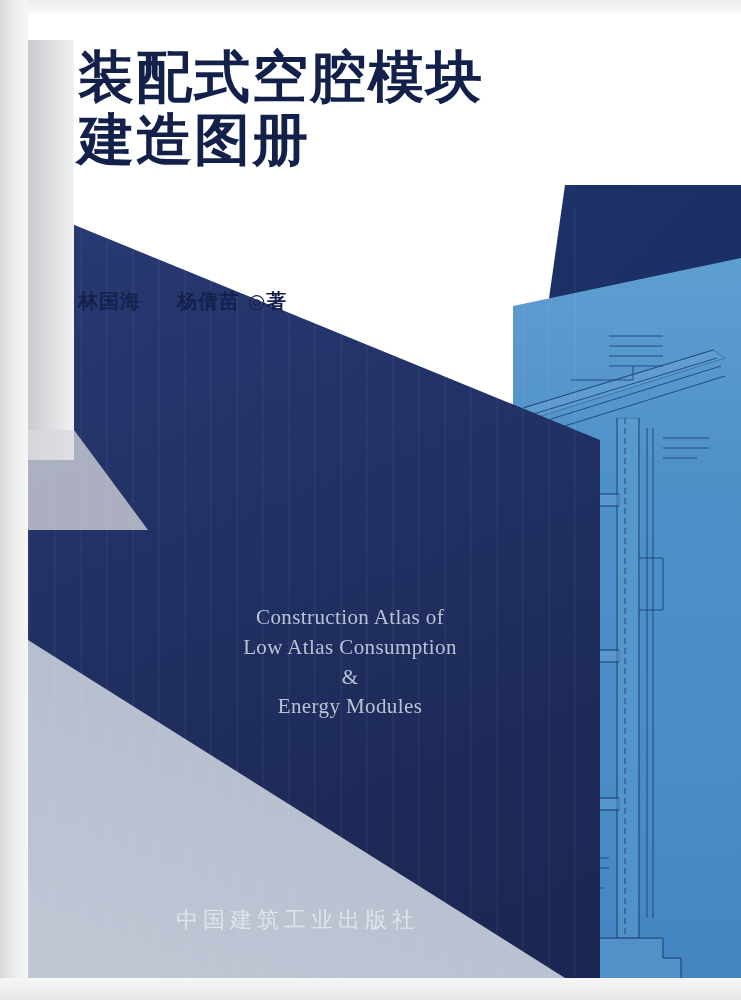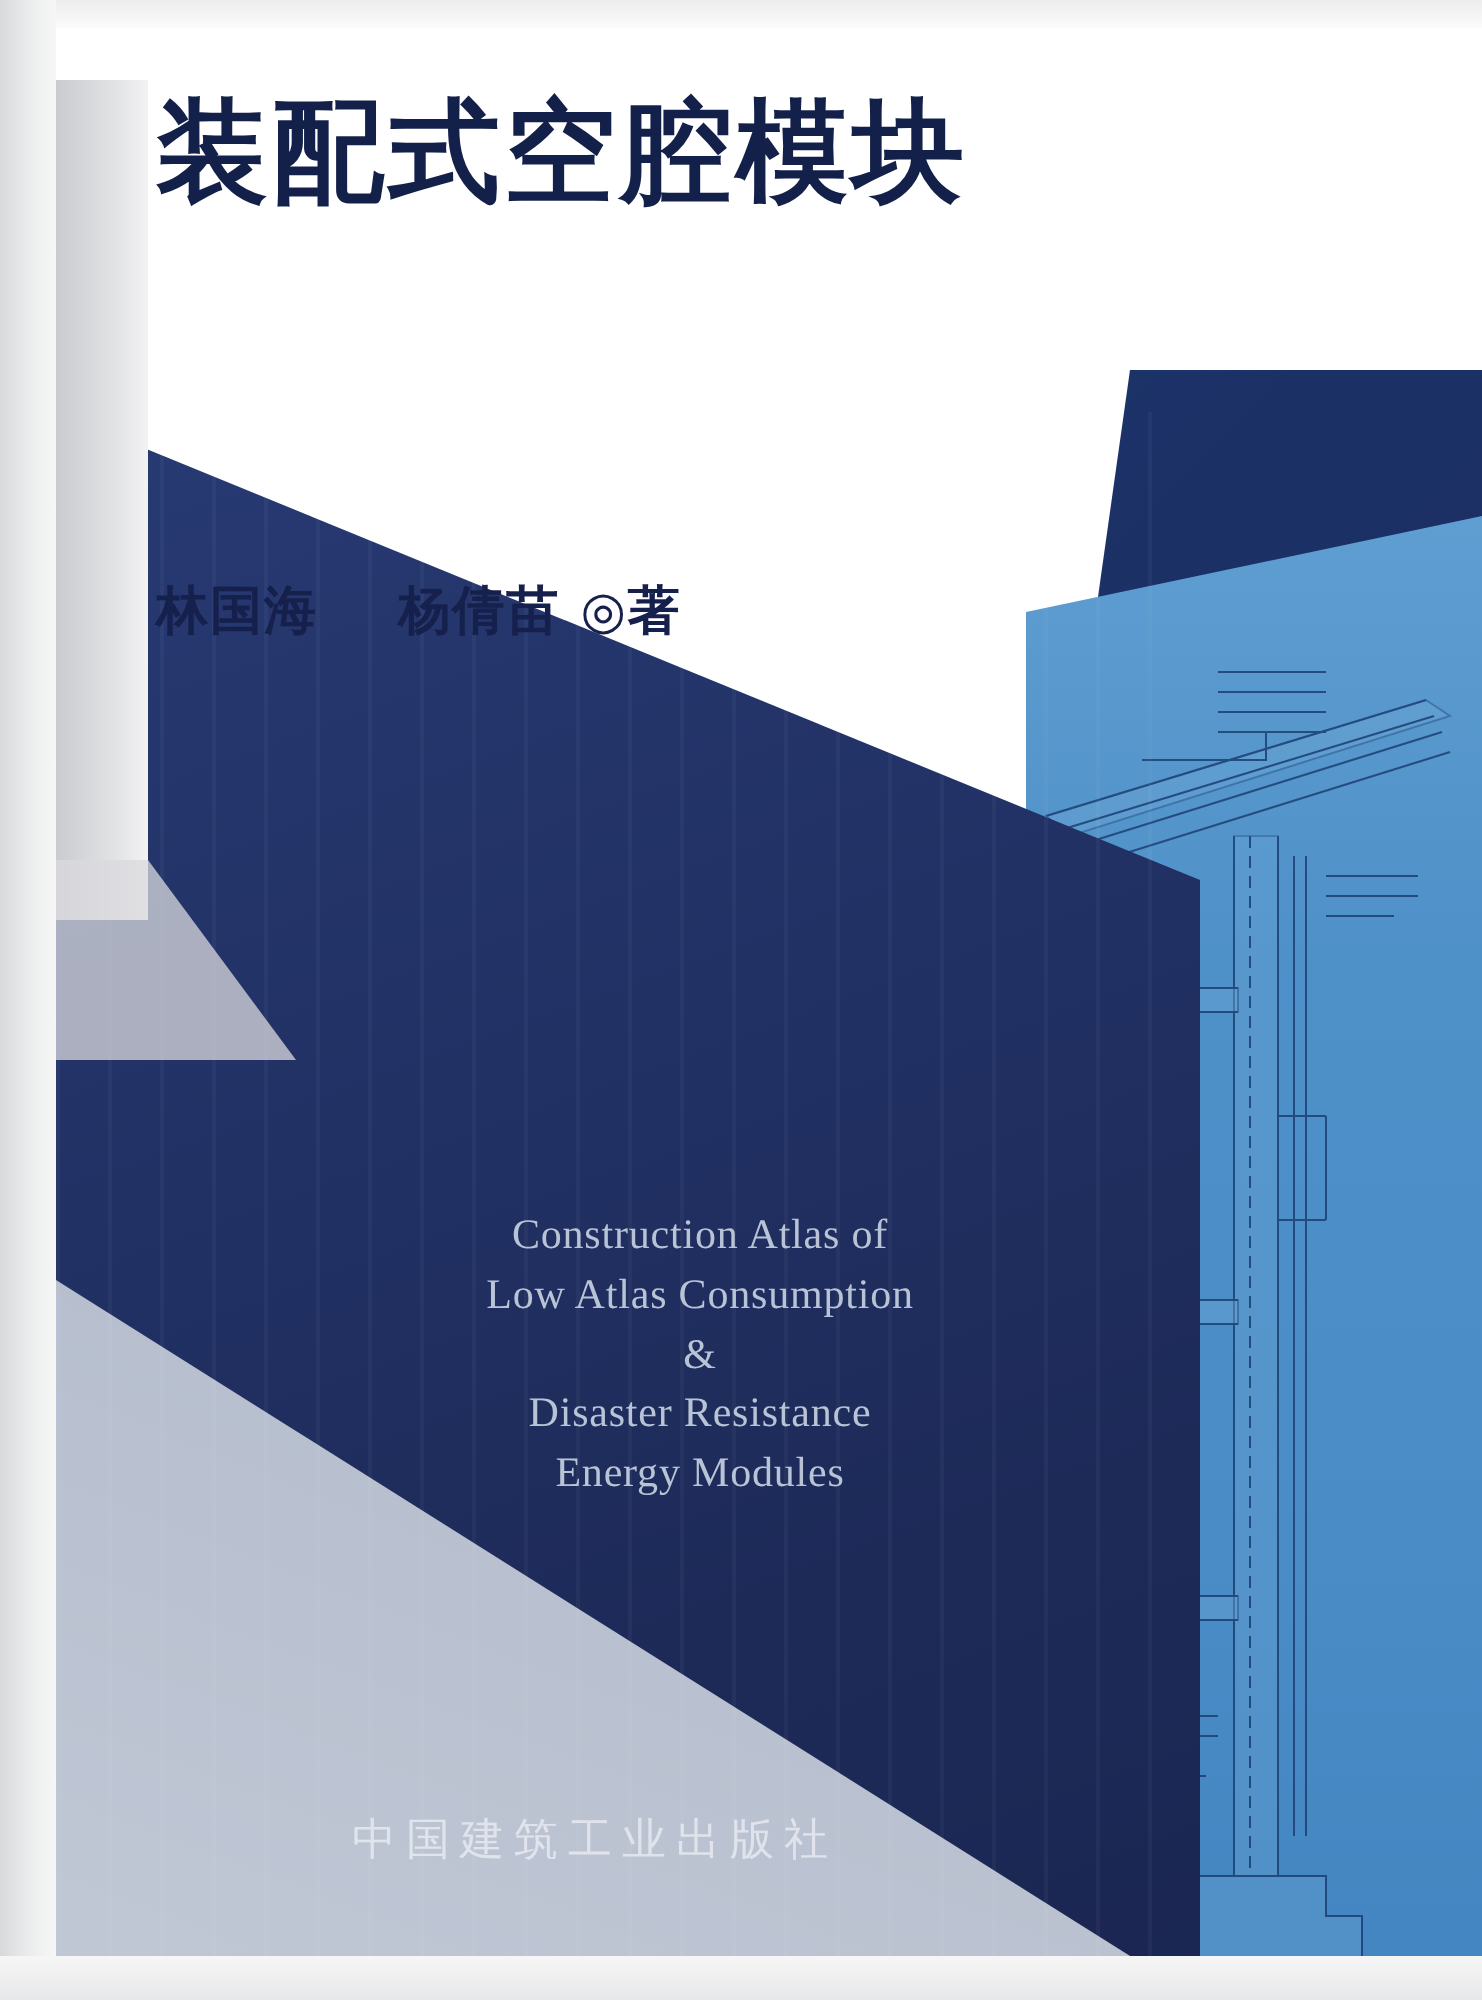--- a/index.html
+++ b/index.html
@@ -119,21 +119,21 @@
     letter-spacing: 2px;
   }
   .title-cn div { white-space: nowrap; }
 
   .authors {
     position: absolute;
     left: 78px;
     top: 288px;
     color: #16204c;
     font-family: "DejaVu Sans", "Liberation Sans", sans-serif;
-    font-size: 26px;
+    font-size: 20px;
     font-weight: bold;
     letter-spacing: 1px;
   }
   .authors .gap { display:inline-block; width: 20px; }
 
   .title-en {
     position: absolute;
     left: 180px;
     top: 603px;
     width: 340px;
@@ -219,32 +219,32 @@
   <div class="streaks"></div>
 
   <div class="paper-edge-top"></div>
   <div class="paper-edge-left"></div>
   <div class="paper-edge-bottom"></div>
   <div class="shadow-block"></div>
   <div class="shadow-diag"></div>
 
   <div class="title-cn">
     <div>装配式空腔模块</div>
+    <div>建造图册</div>
   </div>
 
   <div class="authors">
     <span>林国海</span>
     <span class="gap"></span>
     <span>杨倩苗</span>
     <span>◎著</span>
   </div>
 
   <div class="title-en">
     <div>Construction Atlas of</div>
     <div>Low Atlas Consumption</div>
     <div>&amp;</div>
-    <div>Disaster Resistance</div>
     <div>Energy Modules</div>
   </div>
 
   <div class="publisher">中国建筑工业出版社</div>
 
 </div>
 
 </body></html>

